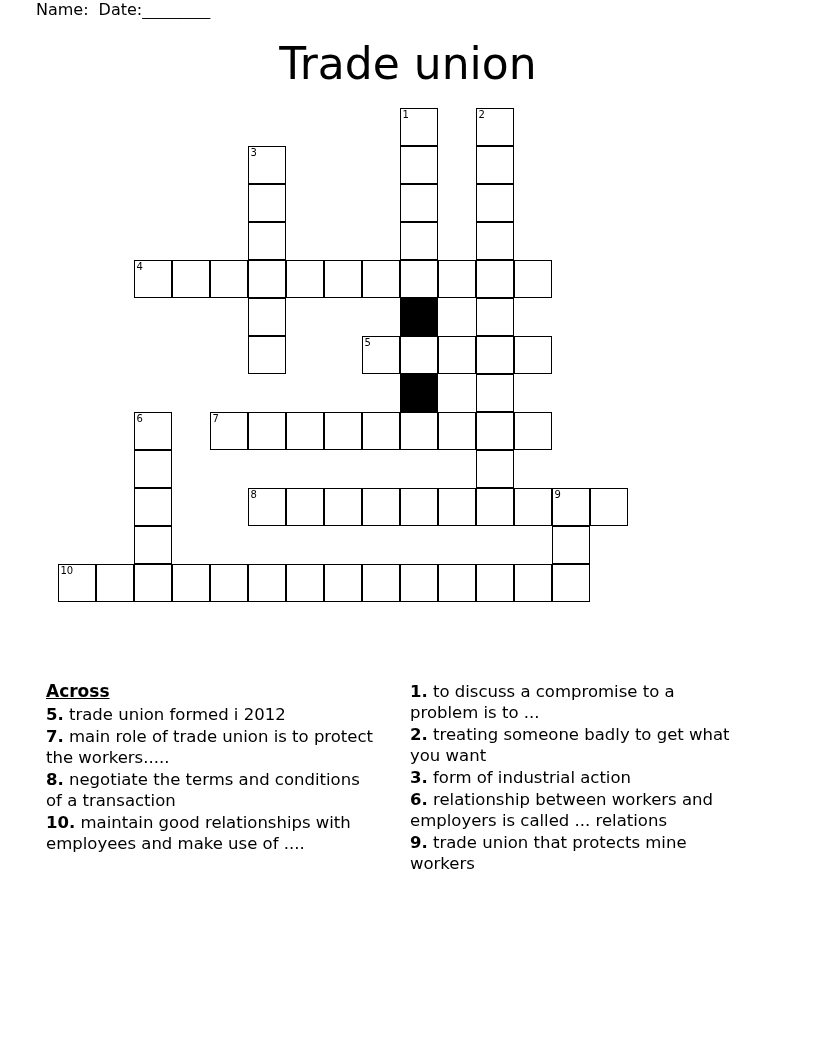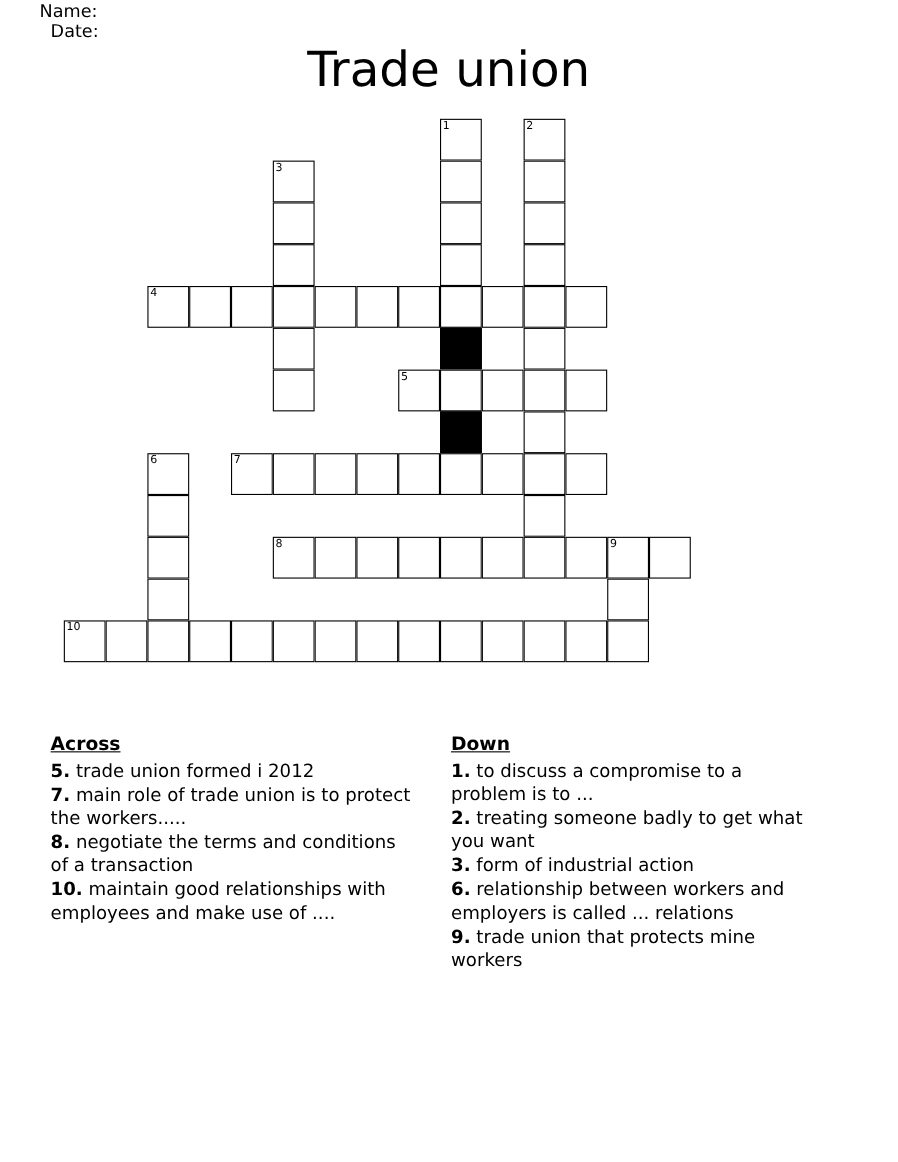--- a/index.html
+++ b/index.html
@@ -25,21 +25,20 @@
   .header-line {
     position: absolute;
     top: 0px;
     left: 36px;
     right: 36px;
     height: 28px;
     display: flex;
     align-items: flex-start;
     font-size: 16px;
     letter-spacing: 0px;
-    flex-direction: column;
   }
   .hdr-name-label { white-space: pre; }
   .hdr-rule {
     display: inline-block;
     white-space: pre;
     overflow: hidden;
     letter-spacing: -0.5px;
   }
   .hdr-name-rule { width: 520px; }
   .hdr-date-label { margin-left: 10px; white-space: pre; }
@@ -89,21 +88,21 @@
     top: 0px;
     left: 1.5px;
     font-size: 10px;
     line-height: 11px;
     font-family: "DejaVu Sans", sans-serif;
   }
 
   
   .clues {
     position: absolute;
-    top: 667px;
+    top: 681px;
     left: 46px;
     width: 740px;
     display: flex;
     gap: 34px;
     font-size: 16.5px;
     line-height: 21px;
   }
   .clue-col { width: 330px; }
   .clue-head {
     font-weight: bold;
@@ -230,21 +229,20 @@
 
   <div class="clues">
     <div class="clue-col">
       <span class="clue-head">Across</span>
       <span class="clue"><span class="cn">5.</span> <span>trade union formed i 2012</span></span>
       <span class="clue"><span class="cn">7.</span> <span>main role of trade union is to protect the workers.....</span></span>
       <span class="clue"><span class="cn">8.</span> <span>negotiate the terms and conditions of a transaction</span></span>
       <span class="clue"><span class="cn">10.</span> <span>maintain good relationships with employees and make use of ....</span></span>
     </div>
     <div class="clue-col">
-      <span class="clue-head">Down</span>
       <span class="clue"><span class="cn">1.</span> <span>to discuss a compromise to a problem is to ...</span></span>
       <span class="clue"><span class="cn">2.</span> <span>treating someone badly to get what you want</span></span>
       <span class="clue"><span class="cn">3.</span> <span>form of industrial action</span></span>
       <span class="clue"><span class="cn">6.</span> <span>relationship between workers and employers is called ... relations</span></span>
       <span class="clue"><span class="cn">9.</span> <span>trade union that protects mine workers</span></span>
     </div>
   </div>
 
 </div>
 

